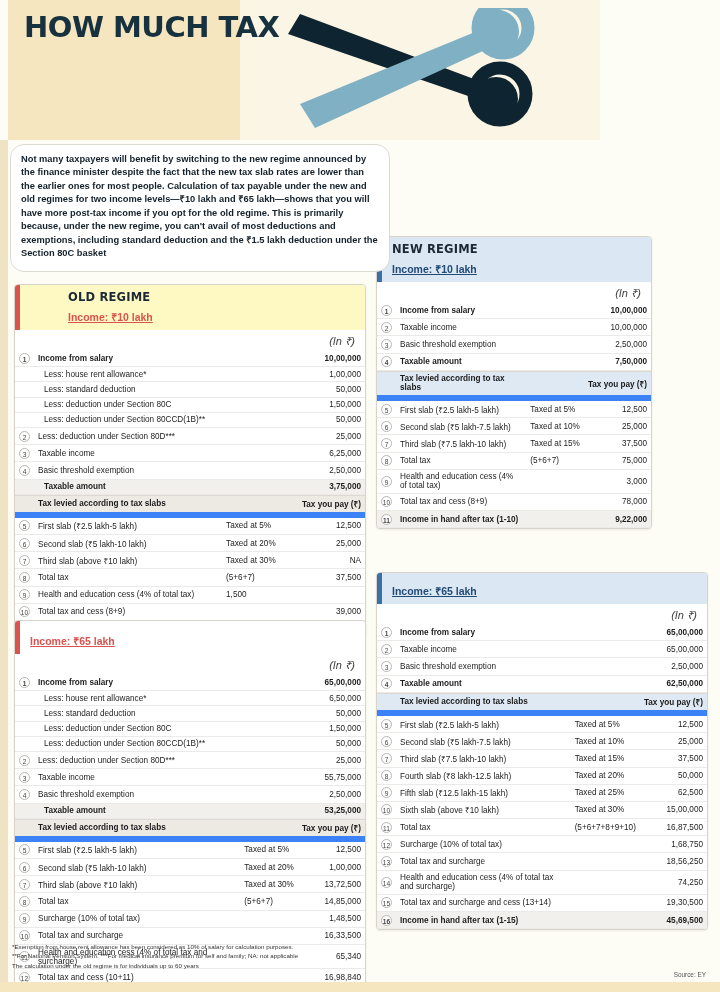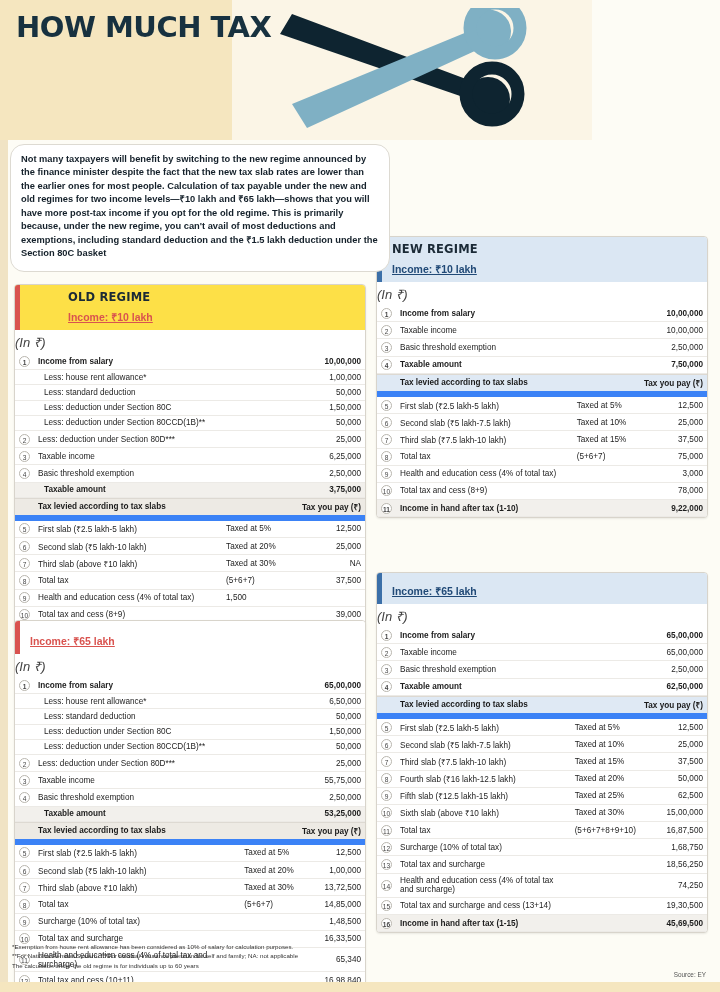--- a/index.html
+++ b/index.html
@@ -9,21 +9,21 @@
     background: #ffffff;
     font-family: "Liberation Sans", sans-serif;
     color: #1a1a1a;
     position: relative;
     overflow: hidden;
   }
   .page { position: relative; width:720px; height:992px; background:#fdfcf5; }
 
   
   .header {
-    position:absolute; left:0; top:0; width:592px; height:140px;
+    position:absolute; left:8px; top:0; width:592px; height:140px;
     background:#f6ead0;
     overflow:hidden;
   }
   .header .yellowband {
     position:absolute; left:0; top:0; width:360px; height:140px;
     background:#f5e6bf;
   }
   .header .cream { position:absolute; right:0; top:0; width:360px; height:140px; background:#fbf5e6; }
   .title {
     position:absolute; left:16px; top:12px; z-index:4;
@@ -58,37 +58,37 @@
     position:absolute;
     background:#ffffff;
     border:1px solid #d8d4cb;
     border-radius:4px;
     box-shadow:0 1px 2px rgba(0,0,0,0.08);
     overflow:hidden;
   }
   .card .band {
     padding:5px 10px 6px 10px;
   }
-  .band.old { background:#fde047; border-left:5px solid #d9534f;padding-left:48px; }
+  .band.old { background:#fef9c3; border-left:5px solid #d9534f;padding-left:48px; }
   .band.new { background:#dbe7f3; border-left:5px solid #3b6fa8; }
   .band.plain-old { background:#ffffff; border-left:5px solid #d9534f; padding-top:7px;}
   .band.plain-new { background:#dbe7f3; border-left:5px solid #3b6fa8; }
 
   .regime-name {
     font-family:"DejaVu Sans", sans-serif;
     font-weight:bold; font-size:11.5px; color:#1b2a36; letter-spacing:0.2px;
   }
   .income-label {
     font-weight:bold; font-size:10.5px; margin-top:6px;text-decoration:underline;
   }
   .income-label.red { color:#d9534f; }
   .income-label.blue { color:#214a77; }
 
   .inr {
-    font-size:13px; font-style:italic; color:#444;
+    text-align:right; font-size:11px; font-style:italic; color:#444;
     padding:3px 10px 2px 0;
   }
 
   table.t { width:100%; border-collapse:collapse; }
   table.t td {
     font-size:8.2px;
     padding:2.6px 4px;
     border-bottom:1px solid #eceae6;
     vertical-align:middle;
     color:#1d1d1d;
@@ -396,21 +396,21 @@
           <tr class="bold shade">
             <td class="num"><span class="circle">13</span></td>
             <td>Income in hand after tax (1-12)</td>
             <td class="mid"></td>
             <td class="val">48,01,160</td>
           </tr>
         </tbody>
     </table>
   </div>
 
-  <div class="card" style="left:376px; top:236px; width:332px;">
+  <div class="card" style="left:376px; top:236px; width:276px;">
     <div class="band new">
       <div class="regime-name">NEW REGIME</div>
       <div class="income-label blue">Income: ₹10 lakh</div>
     </div>
     <div class="inr">(In ₹)</div>
     <table class="t">
         <tbody>
           <tr class="bold">
             <td class="num"><span class="circle">1</span></td>
             <td>Income from salary</td>
@@ -549,21 +549,21 @@
             <td class="val">25,000</td>
           </tr>
           <tr>
             <td class="num"><span class="circle">7</span></td>
             <td>Third slab (₹7.5 lakh-10 lakh)</td>
             <td class="mid">Taxed at 15%</td>
             <td class="val">37,500</td>
           </tr>
           <tr>
             <td class="num"><span class="circle">8</span></td>
-            <td>Fourth slab (₹16 lakh-12.5 lakh)</td>
+            <td>Fourth slab (₹8 lakh-12.5 lakh)</td>
             <td class="mid">Taxed at 20%</td>
             <td class="val">50,000</td>
           </tr>
           <tr>
             <td class="num"><span class="circle">9</span></td>
             <td>Fifth slab (₹12.5 lakh-15 lakh)</td>
             <td class="mid">Taxed at 25%</td>
             <td class="val">62,500</td>
           </tr>
           <tr>

